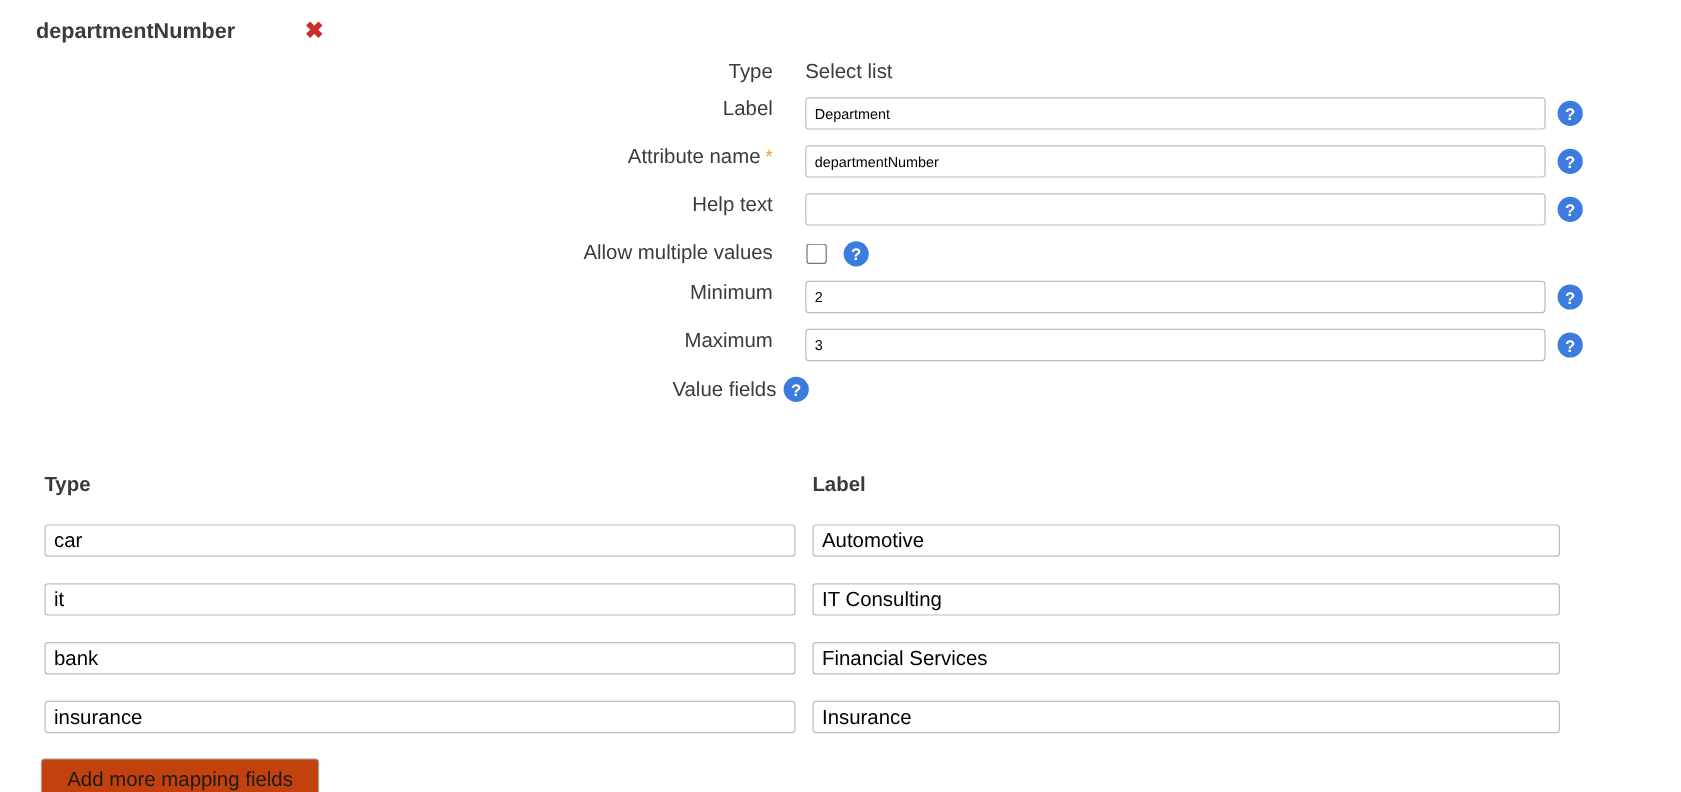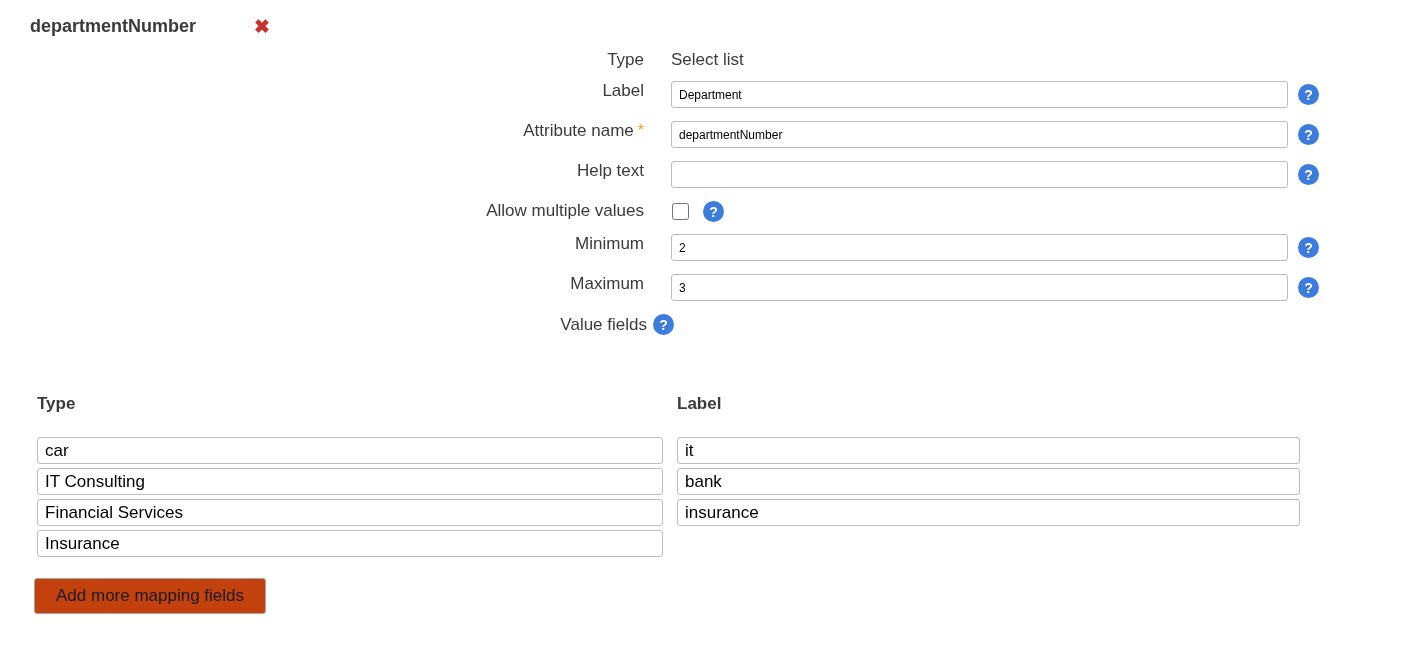--- a/index.html
+++ b/index.html
@@ -83,21 +83,21 @@
     display: grid;
     grid-template-columns: 626px 623px;
     column-gap: 14px;
   }
   .map-header {
     font-size: 17px;
     font-weight: bold;
     color: #3a3a3a;
     margin-bottom: 23px;
   }
-  .map-rows { row-gap: 4px; }
+  .map-rows { row-gap: 22px; }
   input.map-field {
     width: 100%;
     height: 27px;
     border: 1px solid #bdbdbd;
     border-radius: 3px;
     padding: 2px 7px;
     font-family: "Liberation Sans", sans-serif;
     font-size: 17px;
     color: #000;
     outline: none;
@@ -197,20 +197,21 @@
 
   <div class="mapping">
 
     <div class="map-grid">
       <div class="map-header">Type</div>
       <div class="map-header">Label</div>
     </div>
 
     <div class="map-grid map-rows">
       <input type="text" class="map-field" value="car" style="">
+      <input type="text" class="map-field" value="Automotive" style="">
 
       <input type="text" class="map-field" value="it" style="">
       <input type="text" class="map-field" value="IT Consulting" style="">
 
       <input type="text" class="map-field" value="bank" style="">
       <input type="text" class="map-field" value="Financial Services" style="">
 
       <input type="text" class="map-field" value="insurance" style="">
       <input type="text" class="map-field" value="Insurance" style="">
     </div>

